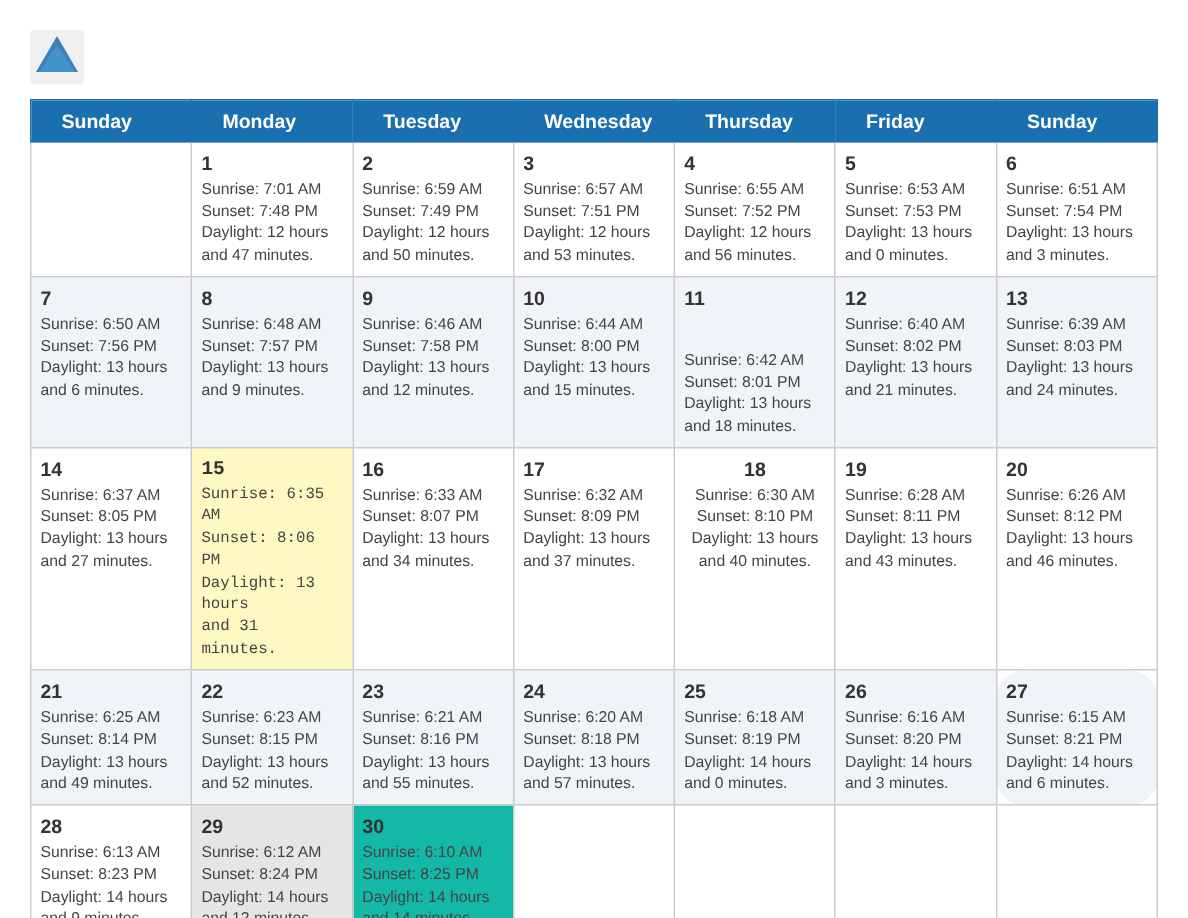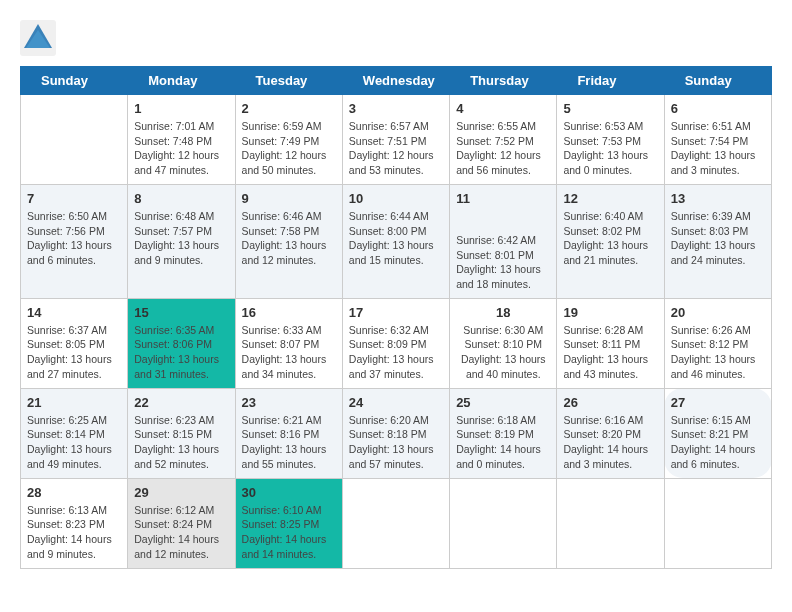--- a/index.html
+++ b/index.html
@@ -206,21 +206,21 @@
         </td>
       </tr>
       <tr>
         <td style="background-color: rgb(255, 255, 255);">
           <span class="day-number">14</span>
           <div class="day-info" style="white-space: pre-line;">Sunrise: 6:37 AM
 Sunset: 8:05 PM
 Daylight: 13 hours
 and 27 minutes.</div>
         </td>
-        <td style="background-color: #14b8a6;">
+        <td style="background-color: #fef9c3; font-family: Liberation Mono, monospace;">
           <span class="day-number">15</span>
           <div class="day-info" style="white-space: pre-line;">Sunrise: 6:35 AM
 Sunset: 8:06 PM
 Daylight: 13 hours
 and 31 minutes.</div>
         </td>
         <td style="background-color: rgb(255, 255, 255);">
           <span class="day-number">16</span>
           <div class="day-info" style="white-space: pre-line;">Sunrise: 6:33 AM
 Sunset: 8:07 PM

